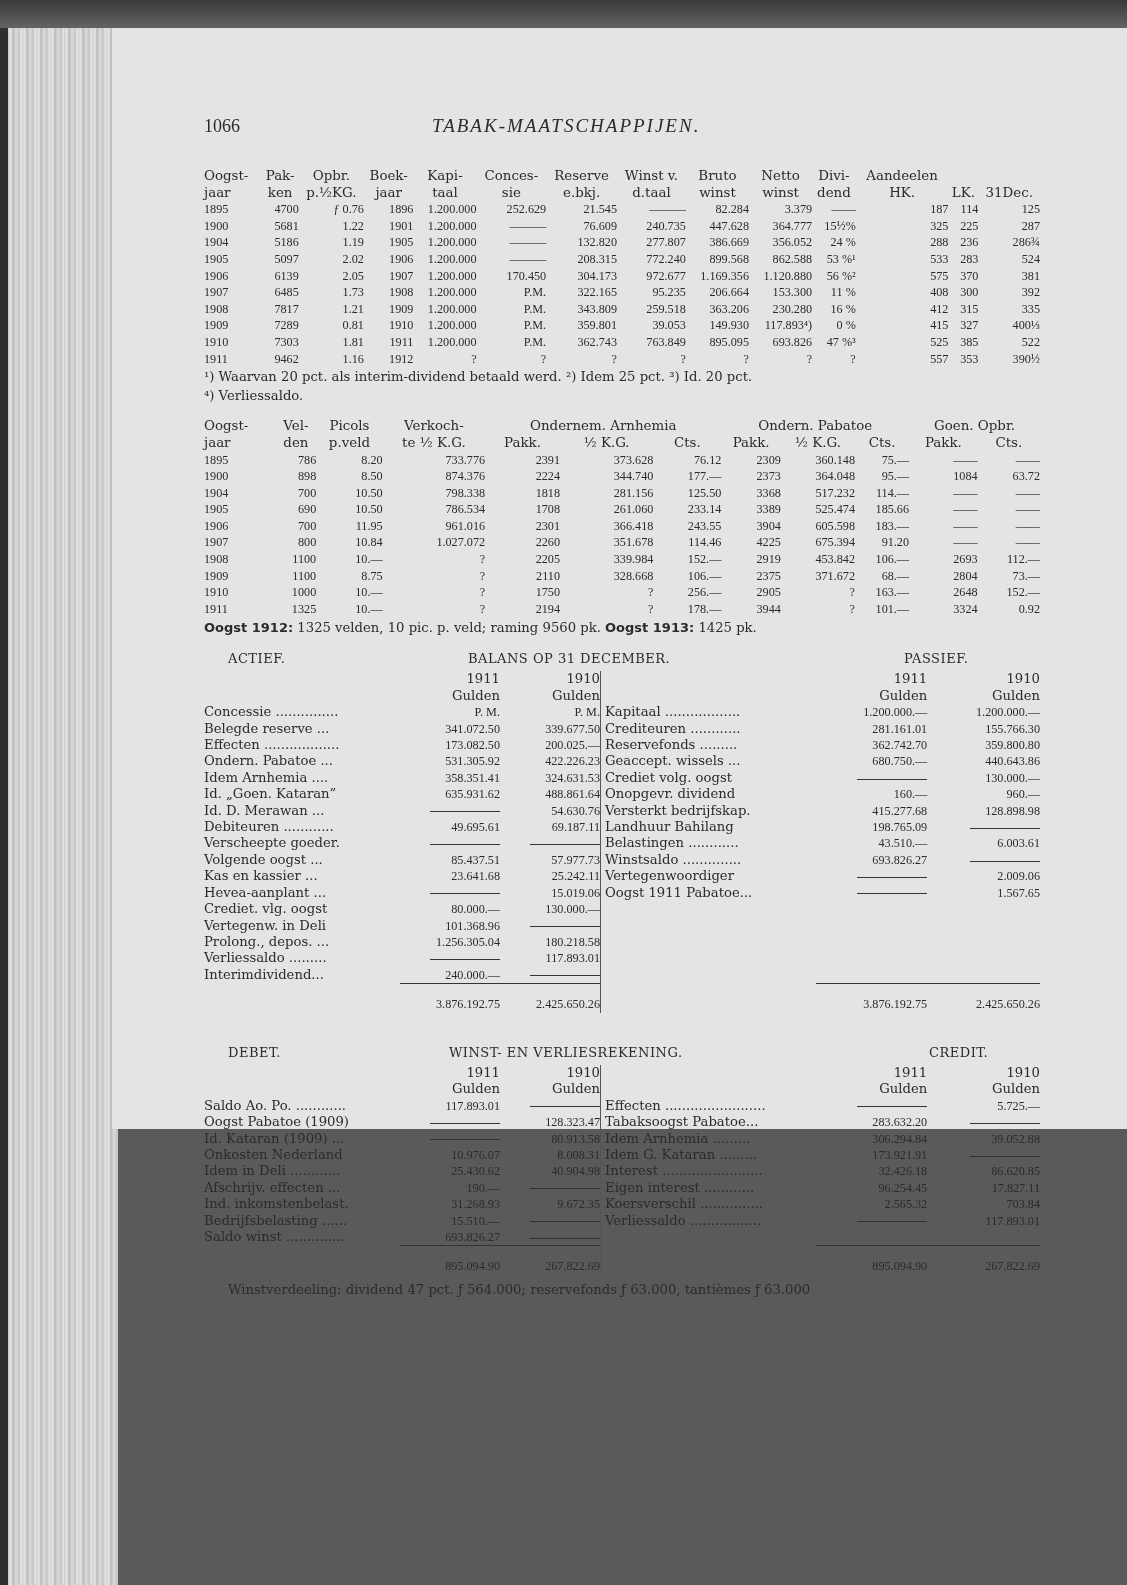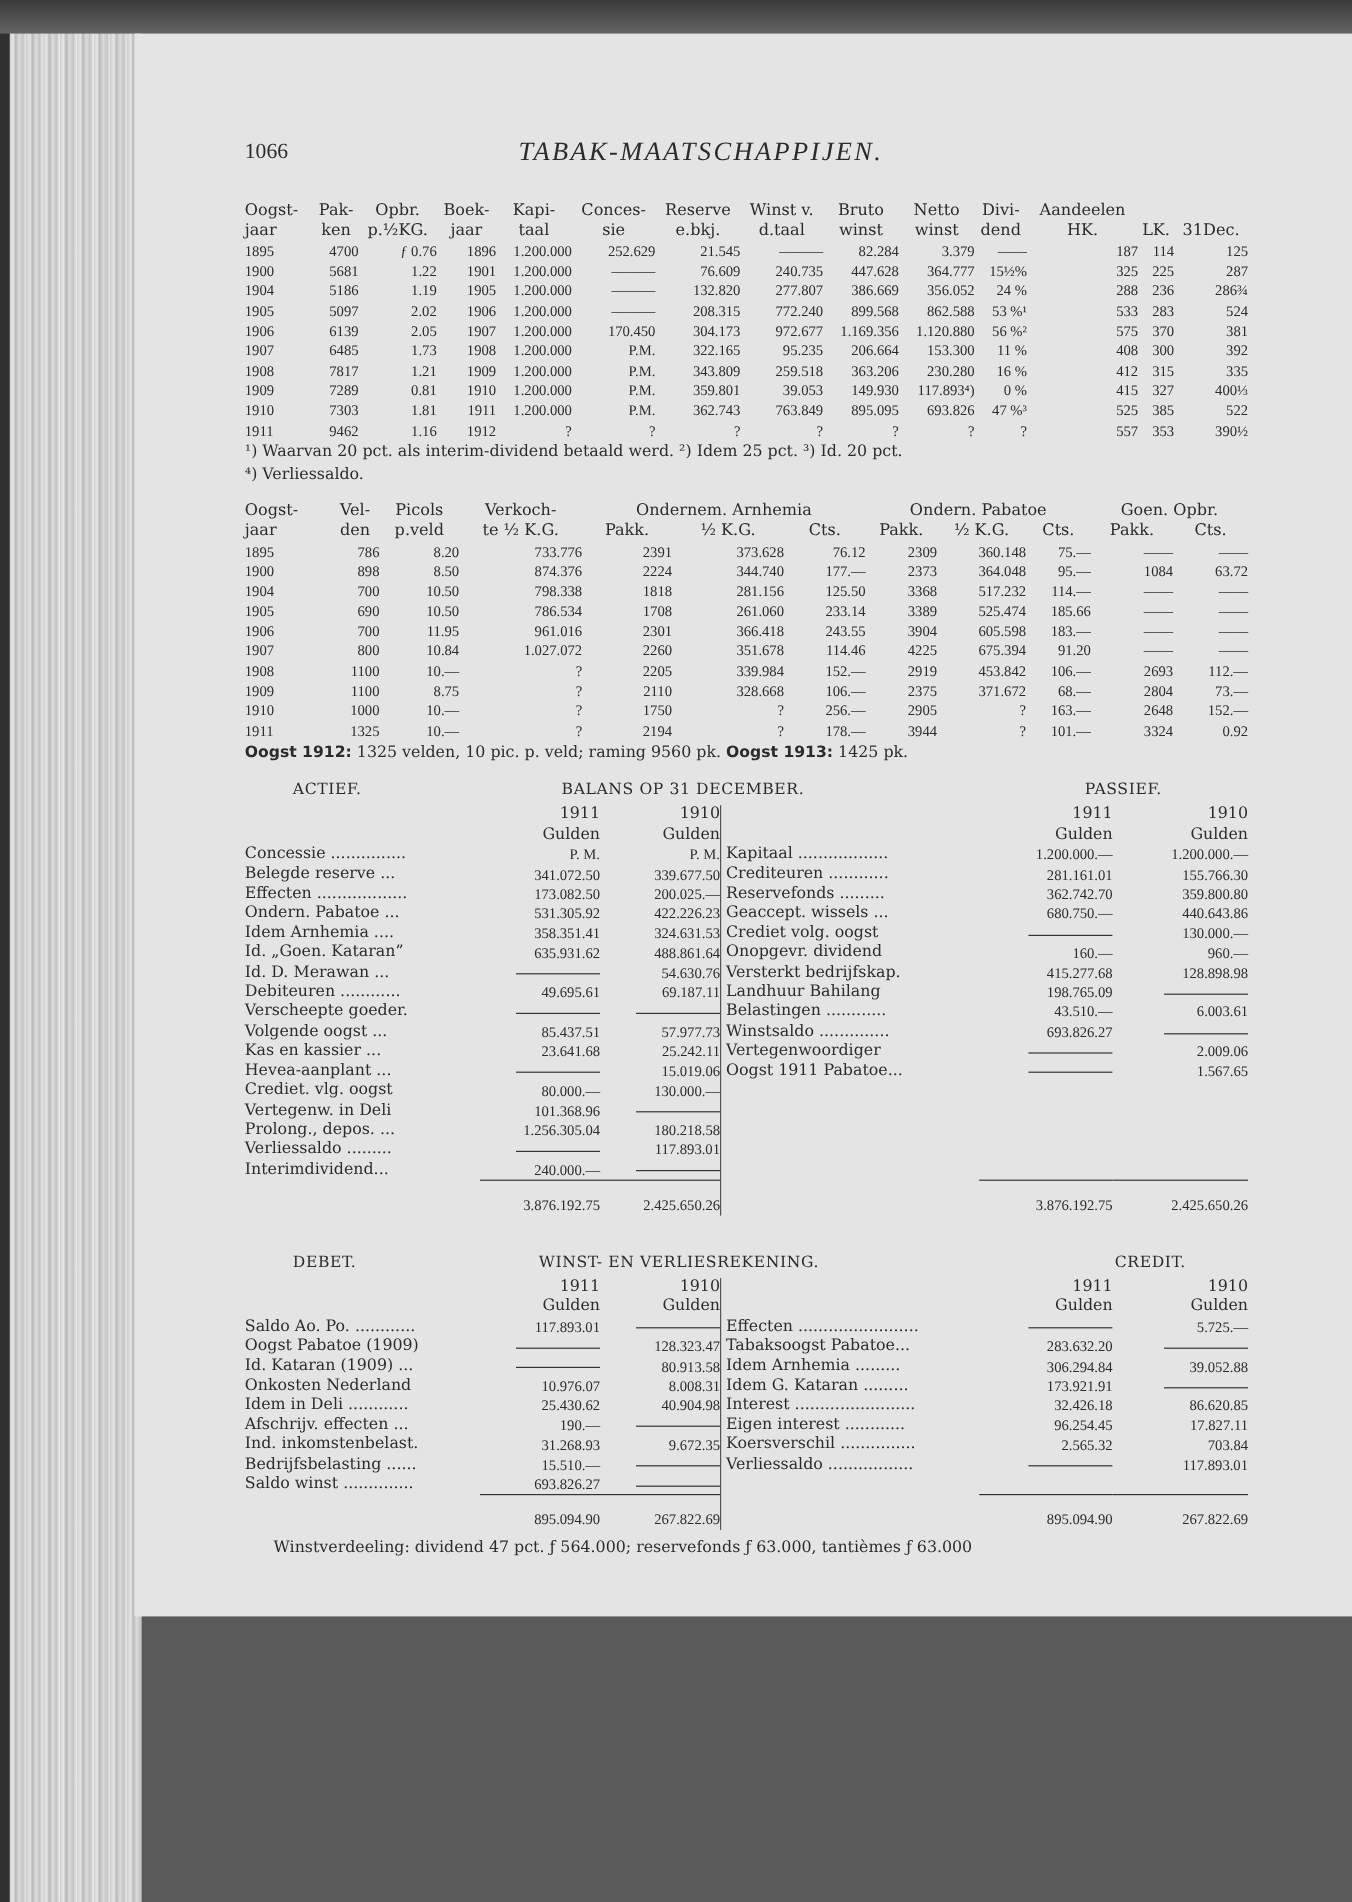--- a/index.html
+++ b/index.html
@@ -13,48 +13,48 @@
     .top-shadow {
       position: absolute; left: 0; top: 0; width: 1127px; height: 32px;
       background: linear-gradient(#3a3a3a, #6a6a6a);
     }
     .book-edge {
       position: absolute; left: 0; top: 28px; width: 118px; height: 1557px;
       background: repeating-linear-gradient(90deg, #cfcfcf 0px, #e6e6e6 3px, #b8b8b8 5px, #dcdcdc 8px, #c4c4c4 11px, #ececec 14px);
       border-left: 8px solid #303030;
     }
     .page {
-      position: absolute; left: 112px; top: 28px; width: 1015px; height: 1319px;
+      position: absolute; left: 112px; top: 28px; width: 1015px; height: 1101px;
       background: #e4e4e4;
     }
     .page-inner {
       position: absolute; left: 92px; top: 90px; width: 840px;
       font-size: 13.2px; line-height: 16.6px;
     }
     .header { position: relative; height: 36px; }
     .page-number { position: absolute; left: 0; top: 0; font-size: 18px; font-family: "Liberation Serif", serif; }
-    .running-title { position: absolute; left: 228px; top: 0; font-size: 22px; font-style: italic; letter-spacing: 2px; font-family: "Liberation Serif", serif; }
+    .running-title { position: absolute; left: 228px; top: 0; font-size: 19px; font-style: italic; letter-spacing: 2px; font-family: "Liberation Serif", serif; }
 
     table { border-collapse: collapse; }
     td, th { padding: 0; white-space: nowrap; font-weight: normal; }
     .t1 { width: 836px; margin-top: 14px; }
     .t1 th { font-size: 13.4px; }
     .t1 td { font-size: 12.2px; font-family: "Liberation Serif", serif; }
     .r { text-align: right; }
     .c { text-align: center; }
     .l { text-align: left; }
     .footnote { font-size: 13.2px; margin-top: 2px; }
     .t2 { width: 836px; margin-top: 14px; }
     .t2 th { font-size: 13.4px; }
     .t2 td { font-size: 12.2px; font-family: "Liberation Serif", serif; }
     .oogst-line { margin-top: 3px; font-size: 13.2px; text-align: left; }
     .oogst-line b { font-family: "DejaVu Sans", sans-serif; font-weight: bold; font-size: 13px; }
 
     .section-head { position: relative; height: 20px; margin-top: 14px; font-size: 13px; letter-spacing: 0.5px; }
-    .section-head .lh { position: absolute; left: 40px; }
+    .section-head .lh { position: absolute; left: 24px; }
     .section-head .ch { position: absolute; left: 264px; }
     .section-head .rh { position: absolute; left: 700px; }
 
     .acct { display: flex; position: relative; }
     .acct .side { width: 396px; }
     .acct .side.right { width: 440px; border-left: 1.5px solid #555; padding-left: 4px; }
     .acct table { width: 100%; }
     .acct td { font-size: 13.2px; line-height: 16.4px; }
     .acct td.v { font-size: 12.2px; font-family: "Liberation Serif", serif; text-align: right; }
     .acct th { font-size: 13.2px; text-align: right; font-weight: normal; }

